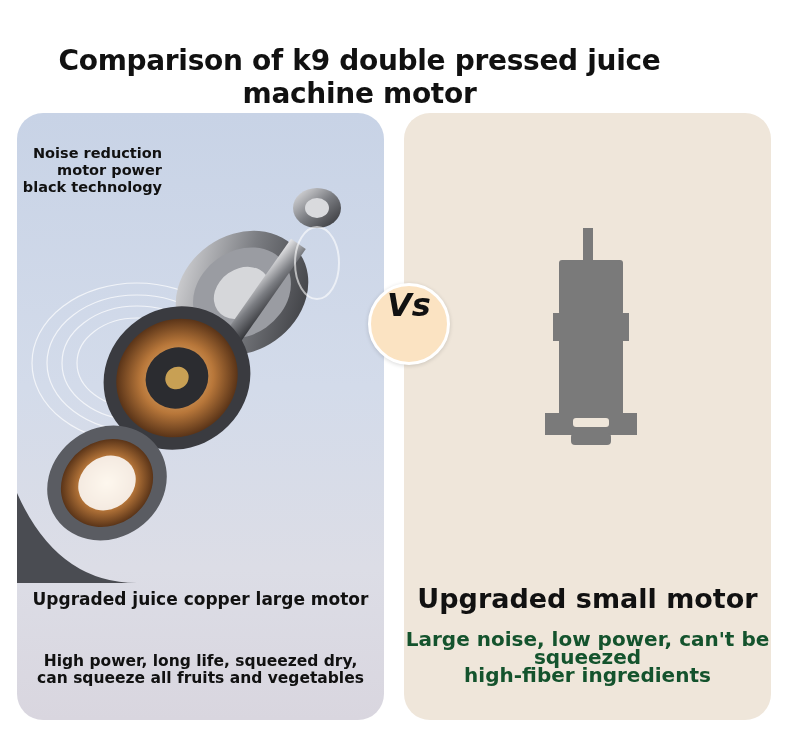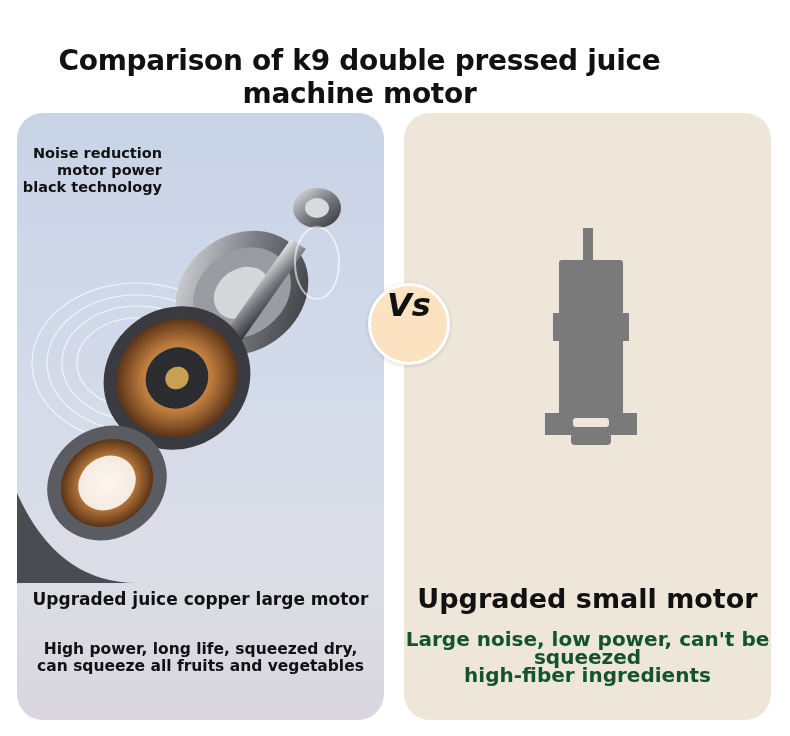--- a/index.html
+++ b/index.html
@@ -4,21 +4,21 @@
 <style>
   html, body { margin:0; padding:0; }
   body { width:790px; height:736px; background:#ffffff; position:relative; overflow:hidden; font-family:"DejaVu Sans", sans-serif; }
   .title { position:absolute; left:0; top:44px; width:719px; text-align:center; font-family:"DejaVu Sans", sans-serif; font-weight:bold; font-size:28px; color:#111; letter-spacing:-0.3px; }
   .panel-left { position:absolute; left:17px; top:113px; width:367px; height:607px; border-radius:26px;
     background:linear-gradient(180deg,#c8d3e6 0%,#d3dbea 45%,#dcdde6 75%,#d9d6df 100%); overflow:hidden; }
   .panel-right { position:absolute; left:404px; top:113px; width:367px; height:607px; border-radius:26px; background:#efe6da; overflow:hidden; }
   .noise-label { position:absolute; left:0; top:32px; width:145px; text-align:right; font-weight:bold; font-size:14.5px; line-height:17px; color:#111; }
   .motor-art { position:absolute; left:0; top:50px; width:367px; height:420px; }
   .left-heading { position:absolute; left:0; top:476px; width:367px; text-align:center; font-weight:bold; font-size:17px; color:#111; }
-  .left-desc { position:absolute; left:0; top:528px; width:367px; text-align:center; font-weight:bold; font-size:15.5px; line-height:17px; color:#111; }
+  .left-desc { position:absolute; left:0; top:540px; width:367px; text-align:center; font-weight:bold; font-size:15.5px; line-height:17px; color:#111; }
   .right-heading { position:absolute; left:0; top:470px; width:367px; text-align:center; font-weight:bold; font-size:27px; color:#111; }
   .right-desc { position:absolute; left:0; top:517px; width:367px; text-align:center; font-weight:bold; font-size:20px; line-height:18px; color:#14532d; }
   .small-motor { position:absolute; left:137px; top:115px; width:100px; height:220px; }
   .vs-badge { position:absolute; left:368px; top:283px; width:76px; height:76px; border-radius:50%; background:#fbe3c2; border:3px solid #ffffff; box-shadow:0 1px 4px rgba(0,0,0,0.15); display:flex; align-items:flex-start; justify-content:center; }
   .vs-text { font-family:"DejaVu Sans", sans-serif; font-weight:bold; font-style:italic; font-size:32px; color:#111; }
 </style>
 </head>
 <body>
 
 <div class="title">Comparison of k9 double pressed juice machine motor</div>

